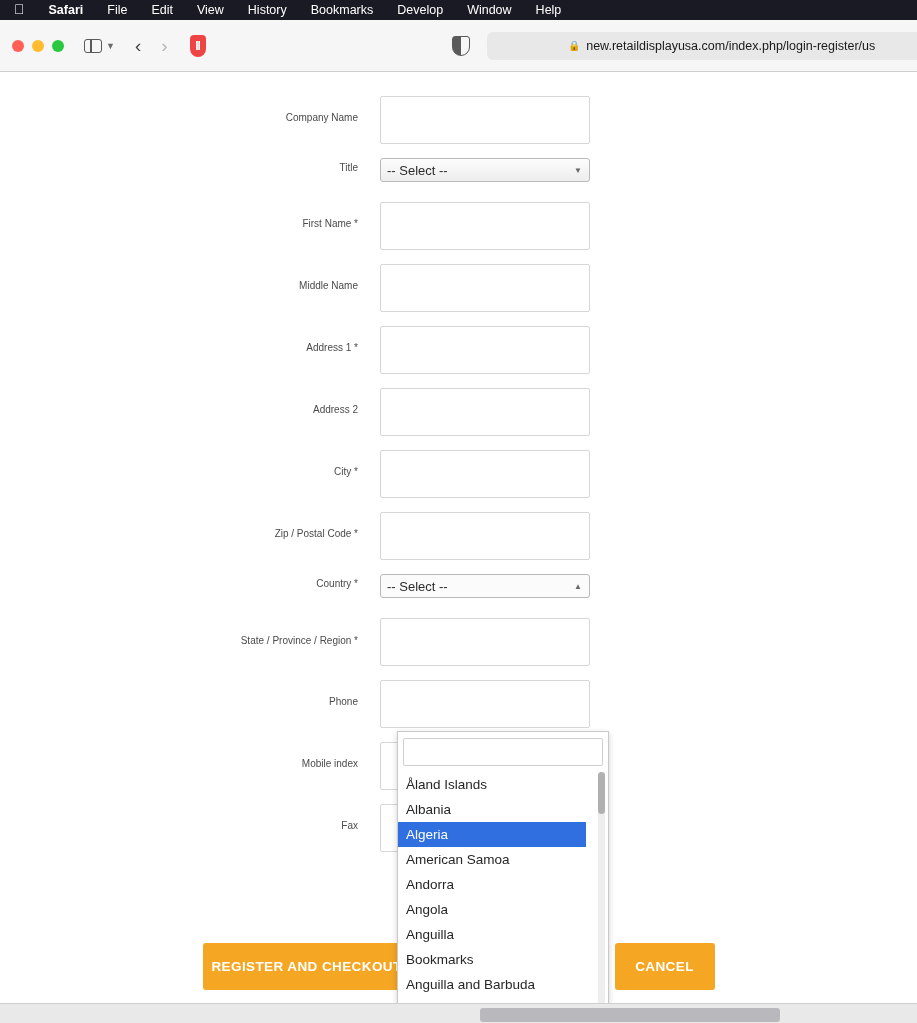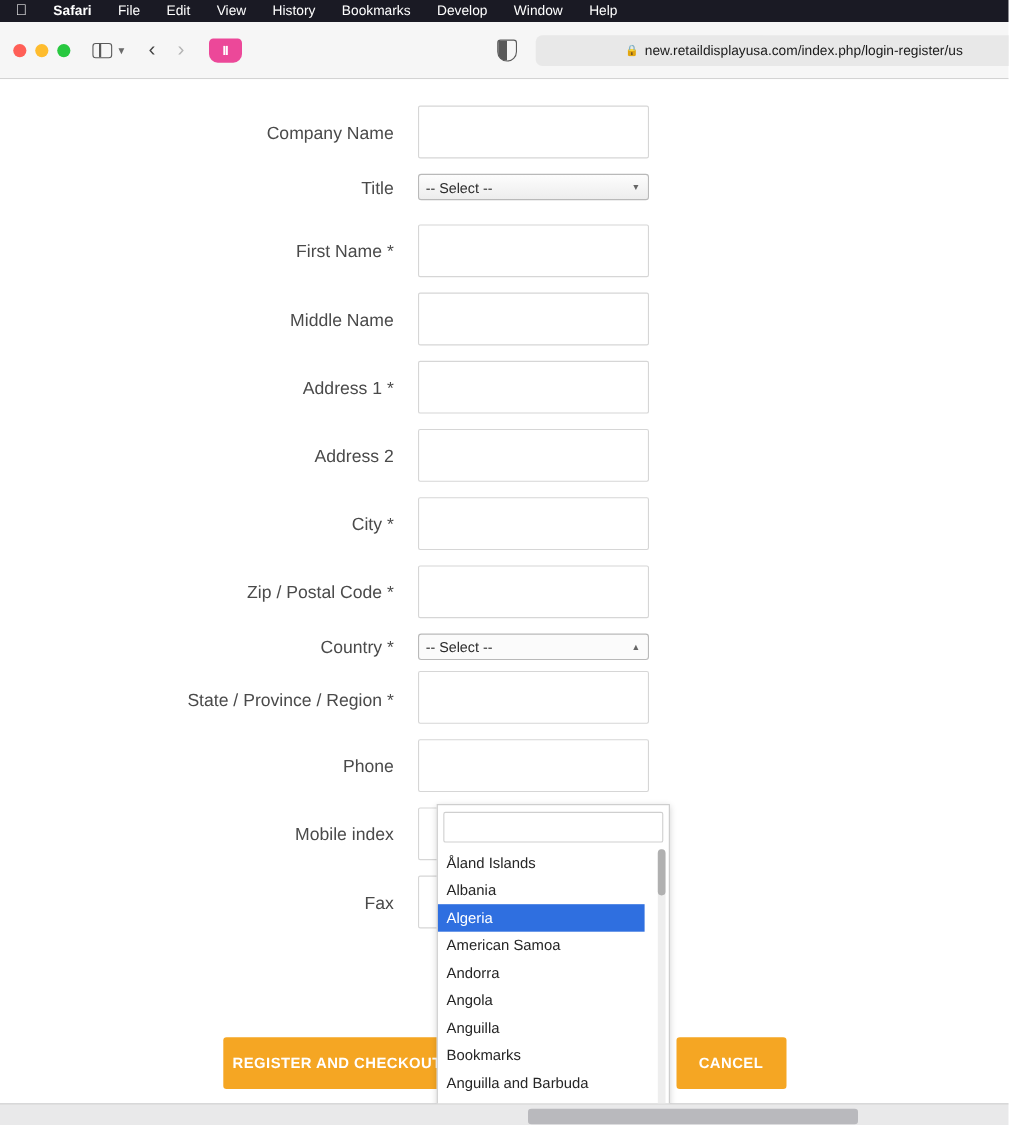--- a/index.html
+++ b/index.html
@@ -67,22 +67,22 @@
     position: absolute;
     left: 5px; top: 0; bottom: 0;
     width: 1.6px;
     background: #5a5a5a;
   }
   .caret-small { font-size: 9px; color: #6a6a6a; margin-left: 4px; }
   .nav-arrows { display: flex; gap: 20px; margin-left: 20px; color: #444; font-size: 19px; }
   .nav-arrows .disabled { color: #b5b5b5; }
   .shield-badge {
     margin-left: 22px;
-    width: 30px; height: 22px;
-    background: #ec4899;
+    width: 16px; height: 22px;
+    background: #ef4444;
     border-radius: 4px 4px 8px 8px;
     color: #fff;
     font-size: 12px;
     font-weight: bold;
     display: flex; align-items: center; justify-content: center;
     letter-spacing: -1px;
   }
   .privacy-ico {
     position: absolute;
     left: 452px;
@@ -120,21 +120,21 @@
   }
   .row {
     display: flex;
     align-items: flex-start;
     margin-bottom: 14px;
   }
   .row .label {
     width: 380px;
     text-align: right;
     padding-right: 22px;
-    font-size: 16px;
+    font-size: 10px;
     color: #4a4a4a;
     line-height: 1.5;
   }
   .row .label.two-line { line-height: 1.75; }
   .row .field { width: 210px; border-radius: 12px; }
   .txt {
     width: 210px;
     height: 48px;
     border: 1px solid #d6d6d6;
     background: #fff;
@@ -381,21 +381,21 @@
       </div>
     </div>
 
     <div class="row labeltop">
       <div class="label">Zip / Postal Code *</div>
       <div class="field">
         <input class="txt" type="text" value="" style="">
       </div>
     </div>
 
-    <div class="row" style="margin-bottom:8px;">
+    <div class="row" style="margin-bottom:20px;">
       <div class="label" style="padding-top:2px;">Country *</div>
       <div class="field">
         <div class="sel open">
           <span>-- Select --</span>
           <span class="arrow">▲</span>
         </div>
       </div>
     </div>
 
     <div class="row labeltop">

